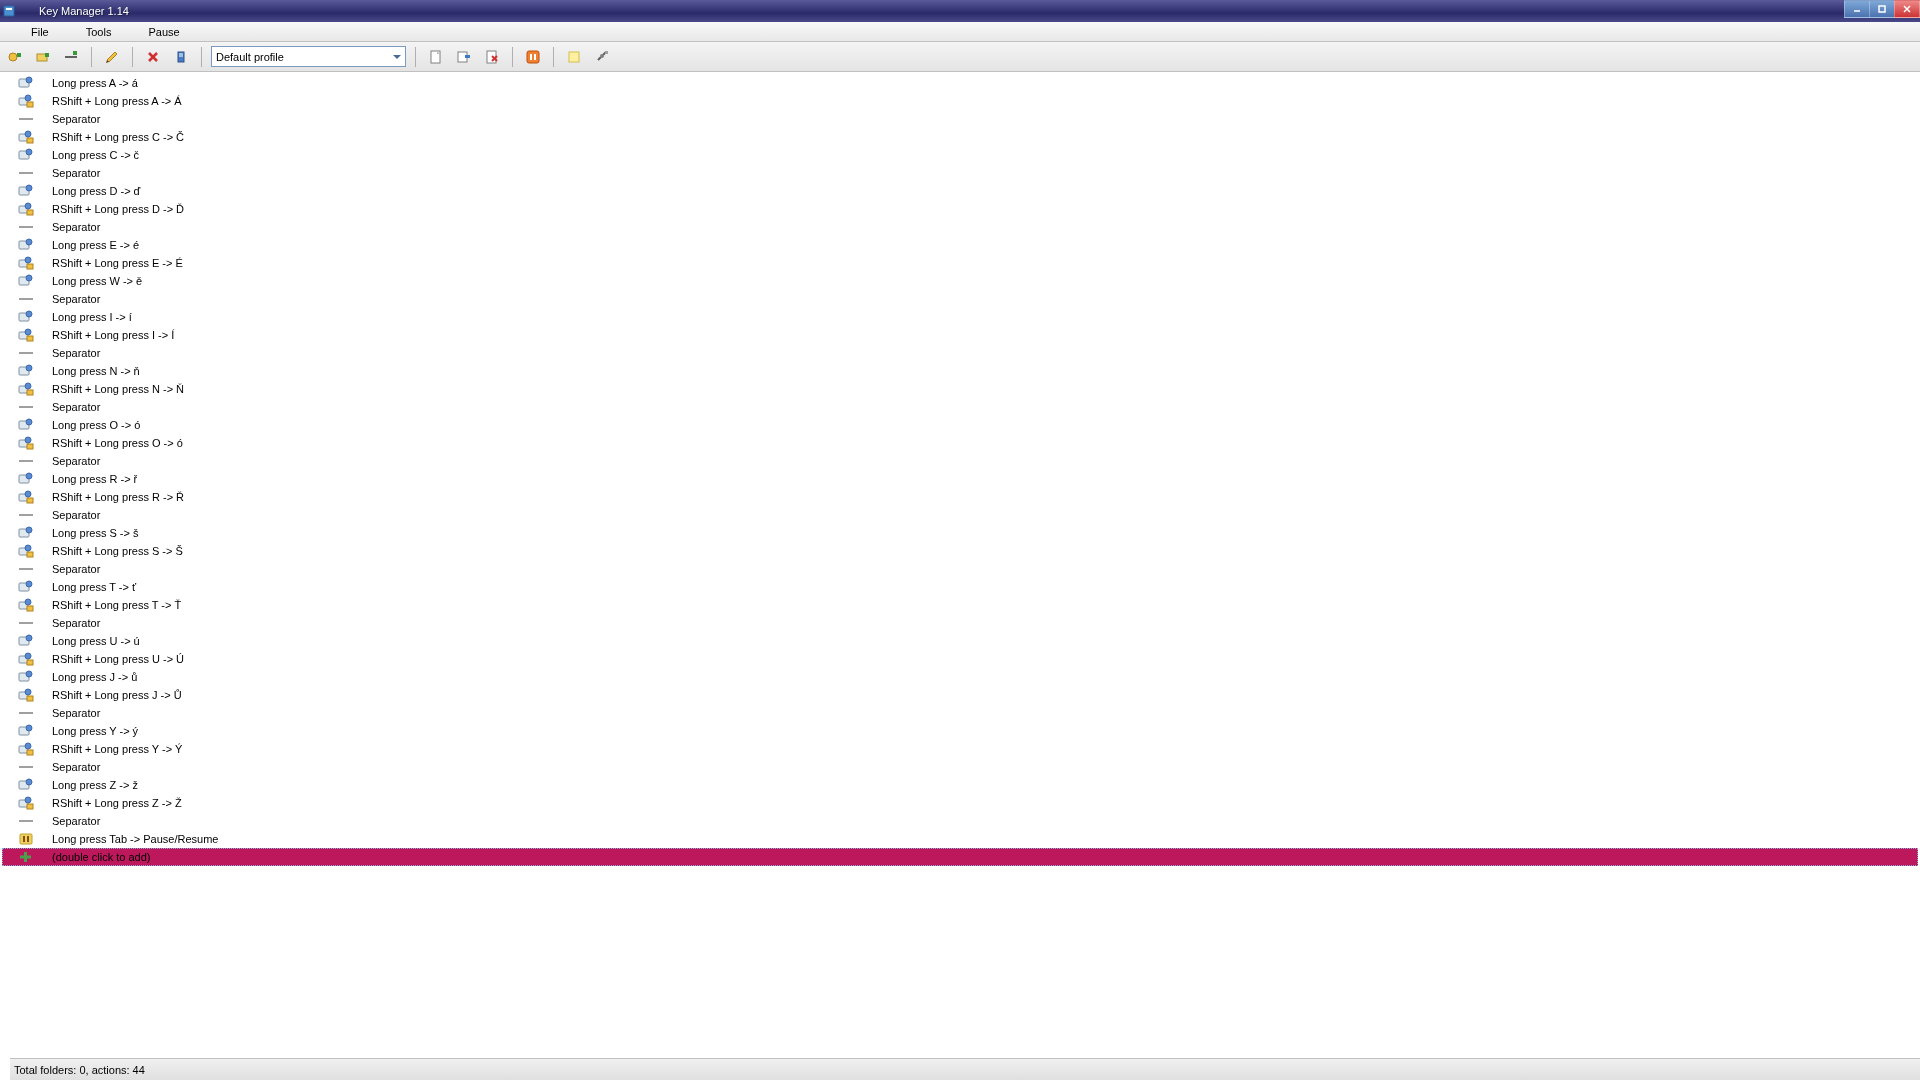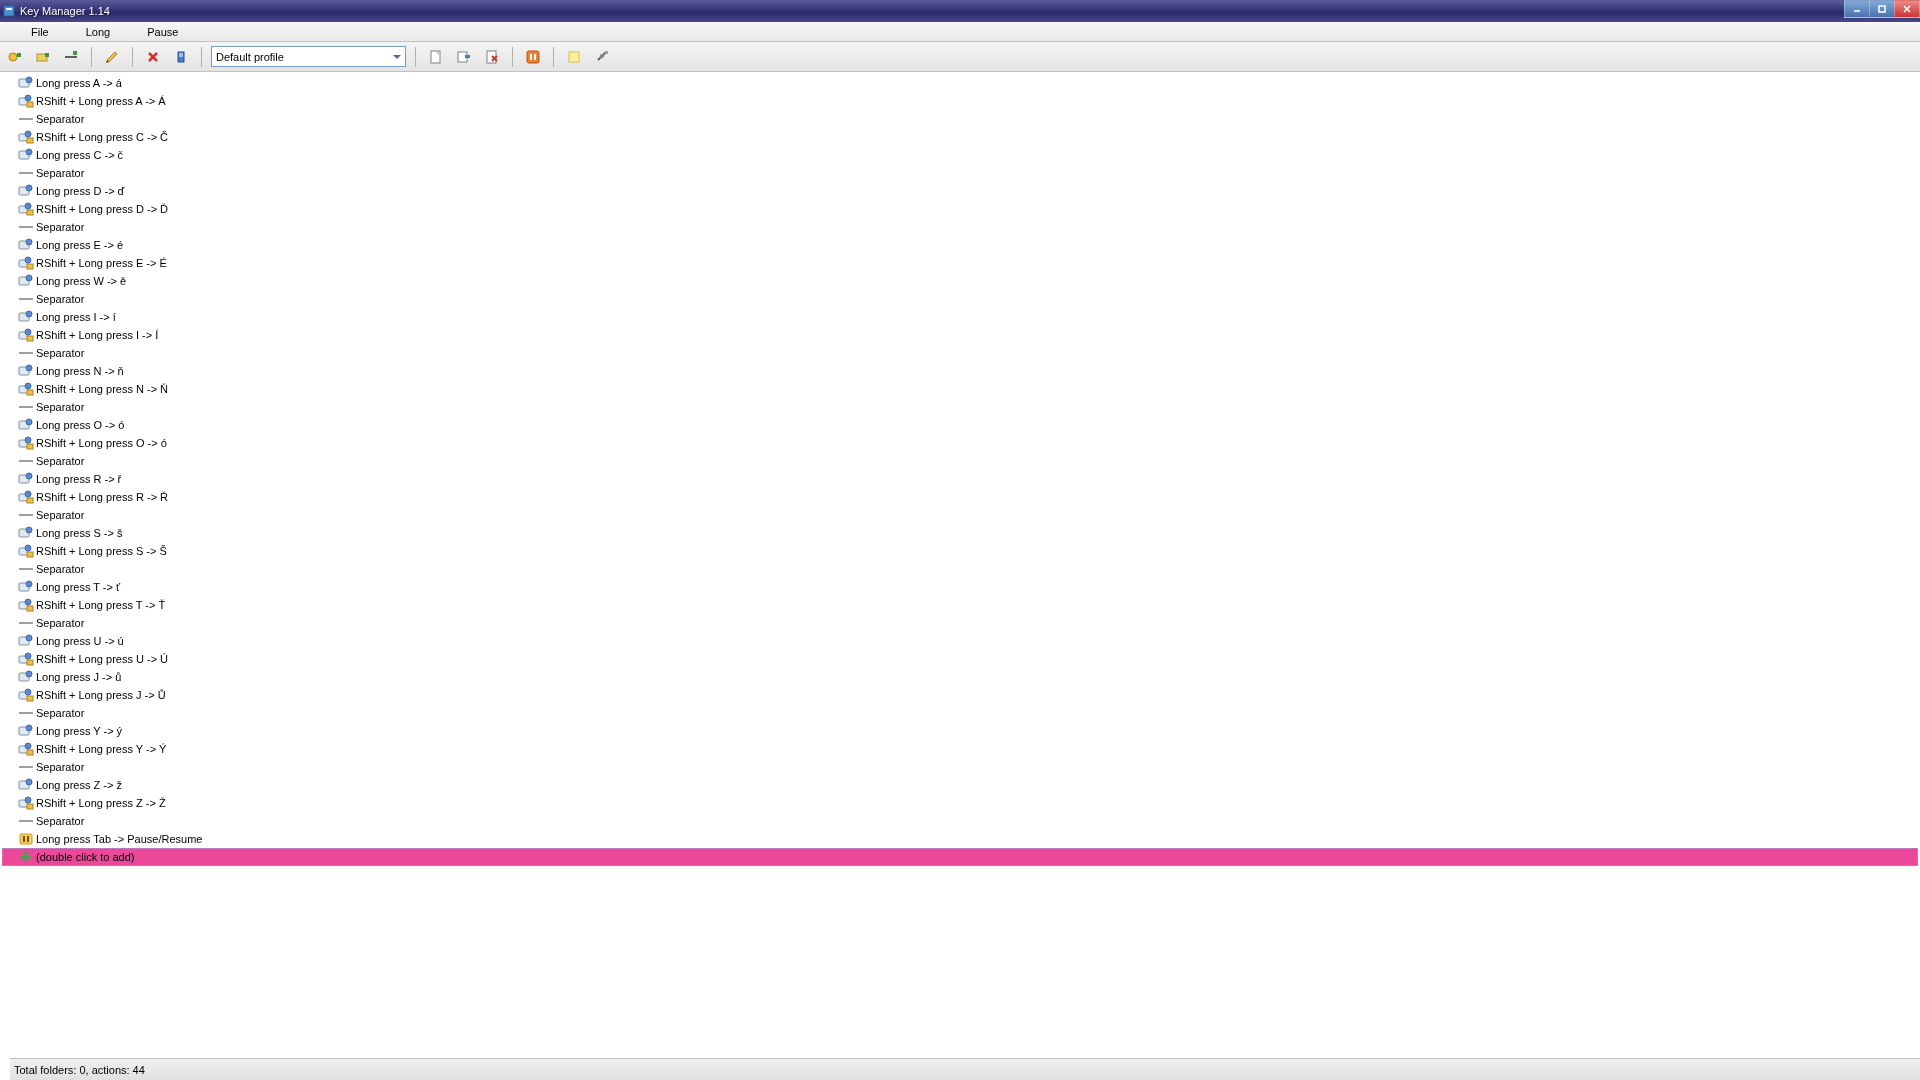--- a/index.html
+++ b/index.html
@@ -4,20 +4,21 @@
 <style>
 * { margin: 0; padding: 0; box-sizing: border-box; font-family: 'Segoe UI', Tahoma, sans-serif; font-size: 11px; }
 html, body { width: 1920px; height: 1080px; overflow: hidden; background: #fff; }
 
 
 .titlebar {
   height: 22px;
   background: linear-gradient(to bottom, #5a5a9a 0%, #3a3a7a 40%, #2a2a6a 60%, #4a4a8a 100%);
   display: flex; align-items: center; padding: 0 2px; color: #fff;
   position: relative;
+  gap: 19px;
 }
 .titlebar .app-icon { width: 14px; height: 14px; margin-right: 4px; display:flex; align-items:center; justify-content:center;}
 .titlebar .title { font-size: 11px; text-shadow: 1px 1px 1px rgba(0,0,0,0.4); }
 .win-controls { position: absolute; right: 0; top: 0; display: flex; }
 .win-btn { width: 26px; height: 18px; display:flex; align-items:center; justify-content:center; border: 1px solid rgba(255,255,255,0.3); margin-left: -1px; }
 .win-min { background: linear-gradient(to bottom, #7ea8d8, #4a72b0); }
 .win-max { background: linear-gradient(to bottom, #7ea8d8, #4a72b0); }
 .win-close { background: linear-gradient(to bottom, #e88, #c33); }
 .win-btn svg { stroke: #fff; stroke-width: 1.5; fill: none; }
 
@@ -60,22 +61,23 @@
 }
 
 
 .list-area {
   position: absolute; top: 72px; bottom: 24px; left: 0; right: 0;
   background: #fff; overflow-y: auto; padding: 2px;
 }
 .list-row {
   height: 18px; display: flex; align-items: center; padding: 0 2px;
   cursor: default;
-}
-.list-row.selected { background: #ec4899; border: 1px dotted #88aadd; padding: 0 1px; height: 18px; }
+  gap: 16px;
+}
+.list-row.selected { background: #be185d; border: 1px dotted #88aadd; padding: 0 1px; height: 18px; }
 .row-icon { width: 16px; height: 14px; margin: 0 2px 0 14px; display:flex; align-items:center; justify-content:center; flex-shrink:0; }
 .row-label { white-space: nowrap; }
 
 
 .statusbar {
   position: absolute; bottom: 0; left: 10px; right: 0; height: 22px;
   background: linear-gradient(to bottom, #f0f0f0, #e0e0e0);
   border-top: 1px solid #c0c0c0;
   display: flex; align-items: center; padding: 0 4px;
 }
@@ -107,21 +109,21 @@
         <svg width="10" height="10">
           <line x1="2" y1="2" x2="8" y2="8"></line>
           <line x1="8" y1="2" x2="2" y2="8"></line>
         </svg>
       </div>
   </div>
 </div>
 
 <div class="menubar">
   <div class="menu-item">File</div>
-  <div class="menu-item">Long</div>
+  <div class="menu-item">Tools</div>
   <div class="menu-item">Pause</div>
 </div>
 
 <div class="toolbar">
   <div class="tool-btn">
       <svg width="16" height="16">
         <circle cx="6" cy="8" r="4" fill="#f0c040" stroke="#b08020"></circle>
         <rect x="10" y="4" width="4" height="4" fill="#3a9a3a"></rect>
       </svg>
     </div>

